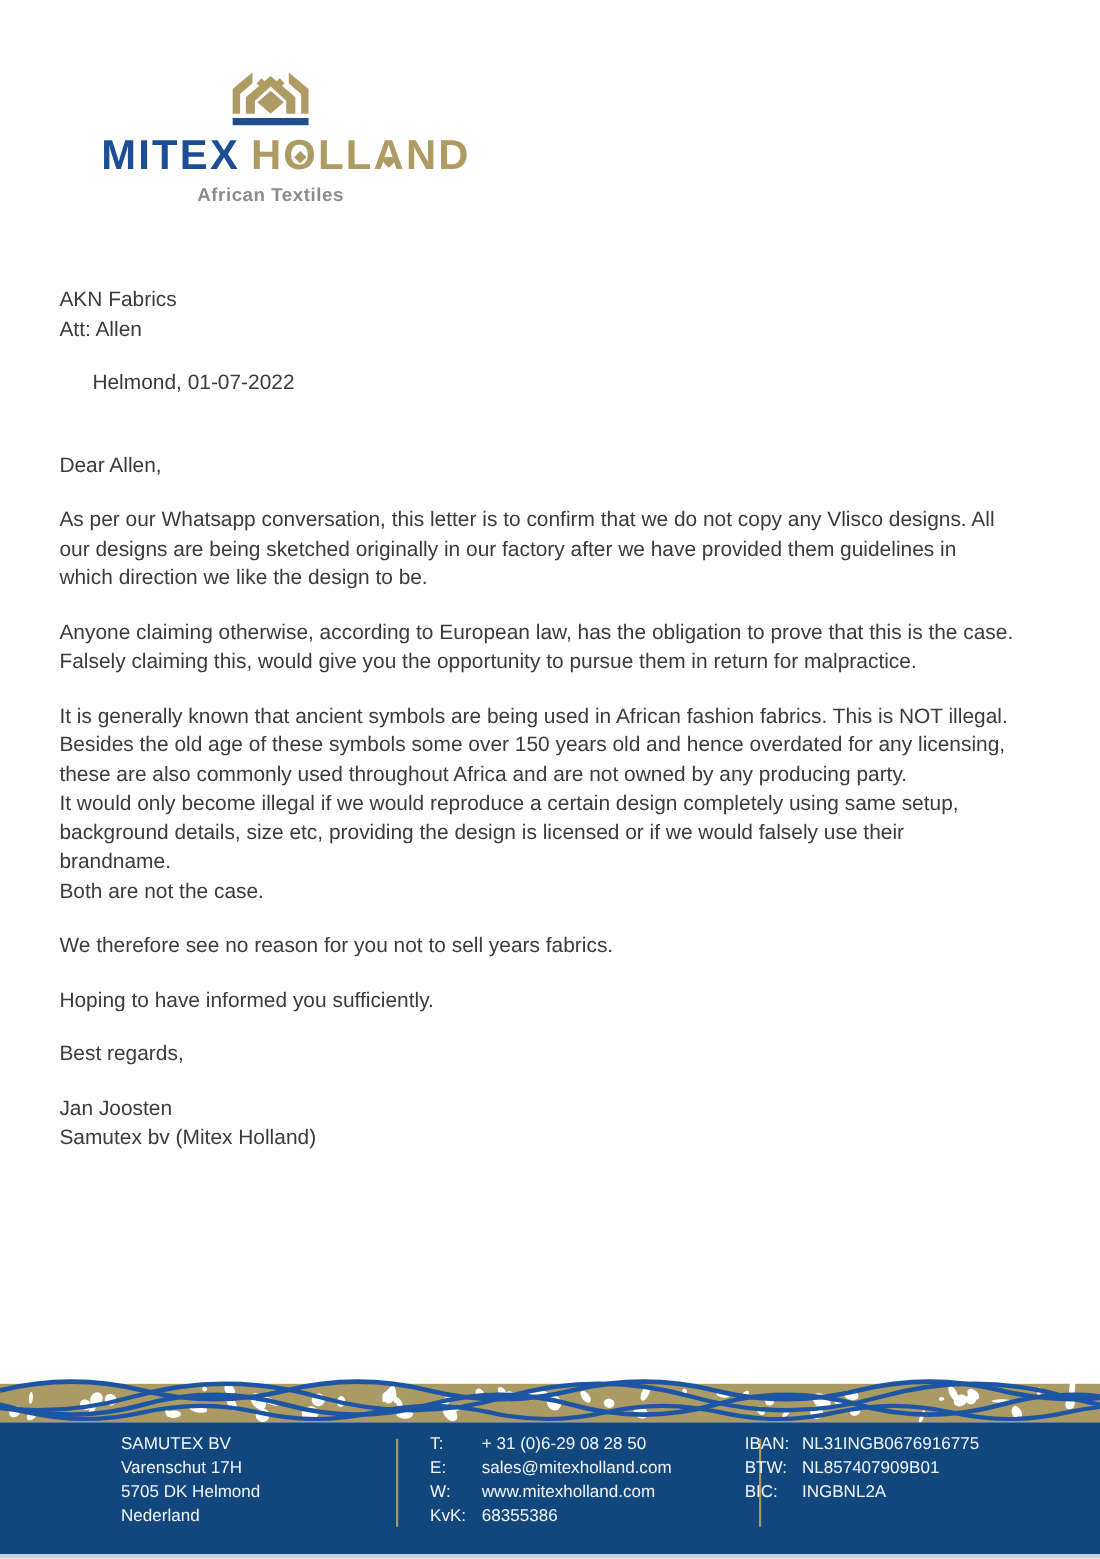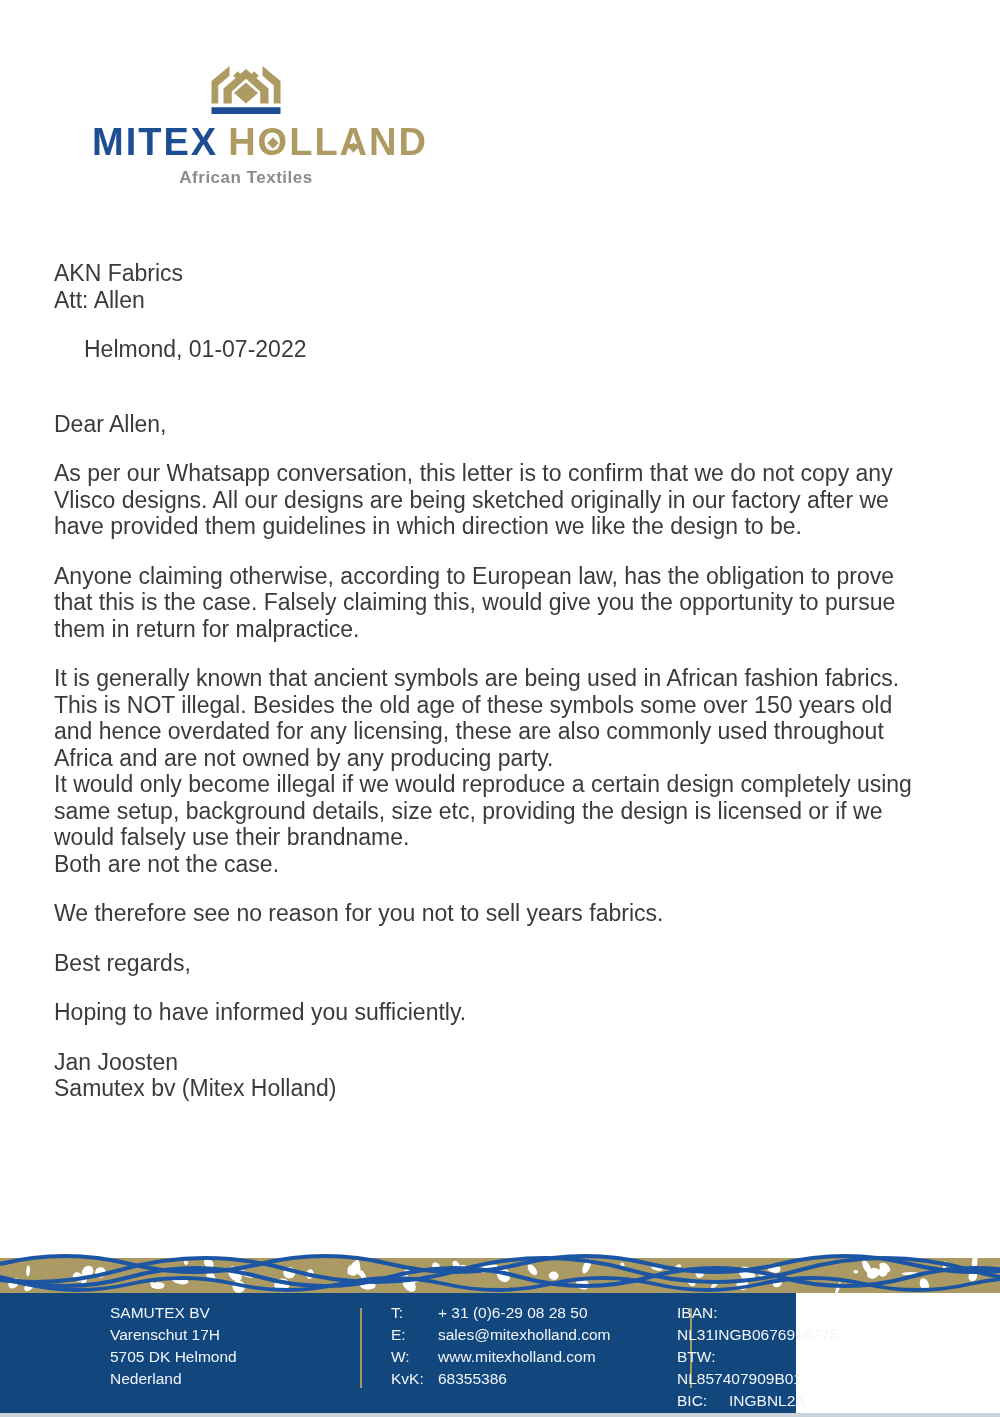--- a/index.html
+++ b/index.html
@@ -50,41 +50,41 @@
     letter-spacing: 0.5px;
     color: #8c8c8c;
   }
 
   
   .letter {
     position: absolute;
     left: 54px;
     top: 260px;
     width: 868px;
-    font-size: 23px;
+    font-size: 19px;
     line-height: 26.5px;
     color: #3b3b3b;
   }
   .letter .line { white-space: pre-line; }
   .letter .dateline { margin-top: 23px; margin-left: 30px; }
   .letter .salutation { margin-top: 48px; }
   .letter p { margin-top: 23px; white-space: pre-line; }
   .letter .signature { margin-top: 23px; white-space: pre-line; }
 
   
   .pattern-band {
     position: absolute;
     left: 0; top: 1253px;
     width: 1000px; height: 40px;
     line-height: 0;
   }
   .footer-bar {
     position: absolute;
     left: 0; top: 1293px;
-    width: 796px; height: 120px;
+    width: 1000px; height: 120px;
     background: #12477e;
     color: #f2f5fa;
     font-size: 15.5px;
   }
   .f-col { position: absolute; top: 9px; }
   .f-col .frow, .f-col .fline { line-height: 22px; }
   .f-address { left: 110px; }
   .f-contact { left: 391px; }
   .f-bank { left: 677px; }
   .f-contact .flabel { display: inline-block; width: 47px; }
@@ -133,22 +133,22 @@
     <div class="line">AKN Fabrics</div>
     <div class="line">Att: Allen</div>
     <div class="line dateline">Helmond, 01-07-2022</div>
     <div class="line salutation">Dear Allen,</div>
     <p>As per our Whatsapp conversation, this letter is to confirm that we do not copy any Vlisco designs. All our designs are being sketched originally in our factory after we have provided them guidelines in which direction we like the design to be.</p>
     <p>Anyone claiming otherwise, according to European law, has the obligation to prove that this is the case. Falsely claiming this, would give you the opportunity to pursue them in return for malpractice.</p>
     <p>It is generally known that ancient symbols are being used in African fashion fabrics. This is NOT illegal. Besides the old age of these symbols some over 150 years old and hence overdated for any licensing, these are also commonly used throughout Africa and are not owned by any producing party.
 It would only become illegal if we would reproduce a certain design completely using same setup, background details, size etc, providing the design is licensed or if we would falsely use their brandname.
 Both are not the case.</p>
     <p>We therefore see no reason for you not to sell years fabrics.</p>
+    <p>Hoping to have informed you sufficiently.</p>
     <p>Best regards,</p>
-    <p>Hoping to have informed you sufficiently.</p>
     <div class="signature">Jan Joosten
 Samutex bv (Mitex Holland)</div>
   </main>
 
   <div class="pattern-band">
     <svg id="pattern-svg" xmlns="http://www.w3.org/2000/svg" viewBox="0 0 1000 40" width="1000" height="40" preserveAspectRatio="none">
         <rect x="0" y="5" width="1000" height="35" fill="#ab9a63"></rect>
         <ellipse cx="238.8" cy="33.7" rx="6.3" ry="6.1" transform="rotate(9 238.8 33.7)" fill="#ffffff"></ellipse>
         <ellipse cx="855.8" cy="18.7" rx="2.4" ry="1.8" transform="rotate(177 855.8 18.7)" fill="#ffffff"></ellipse>
         <ellipse cx="972.8" cy="23.3" rx="5.2" ry="4.2" transform="rotate(109 972.8 23.3)" fill="#ffffff"></ellipse>

